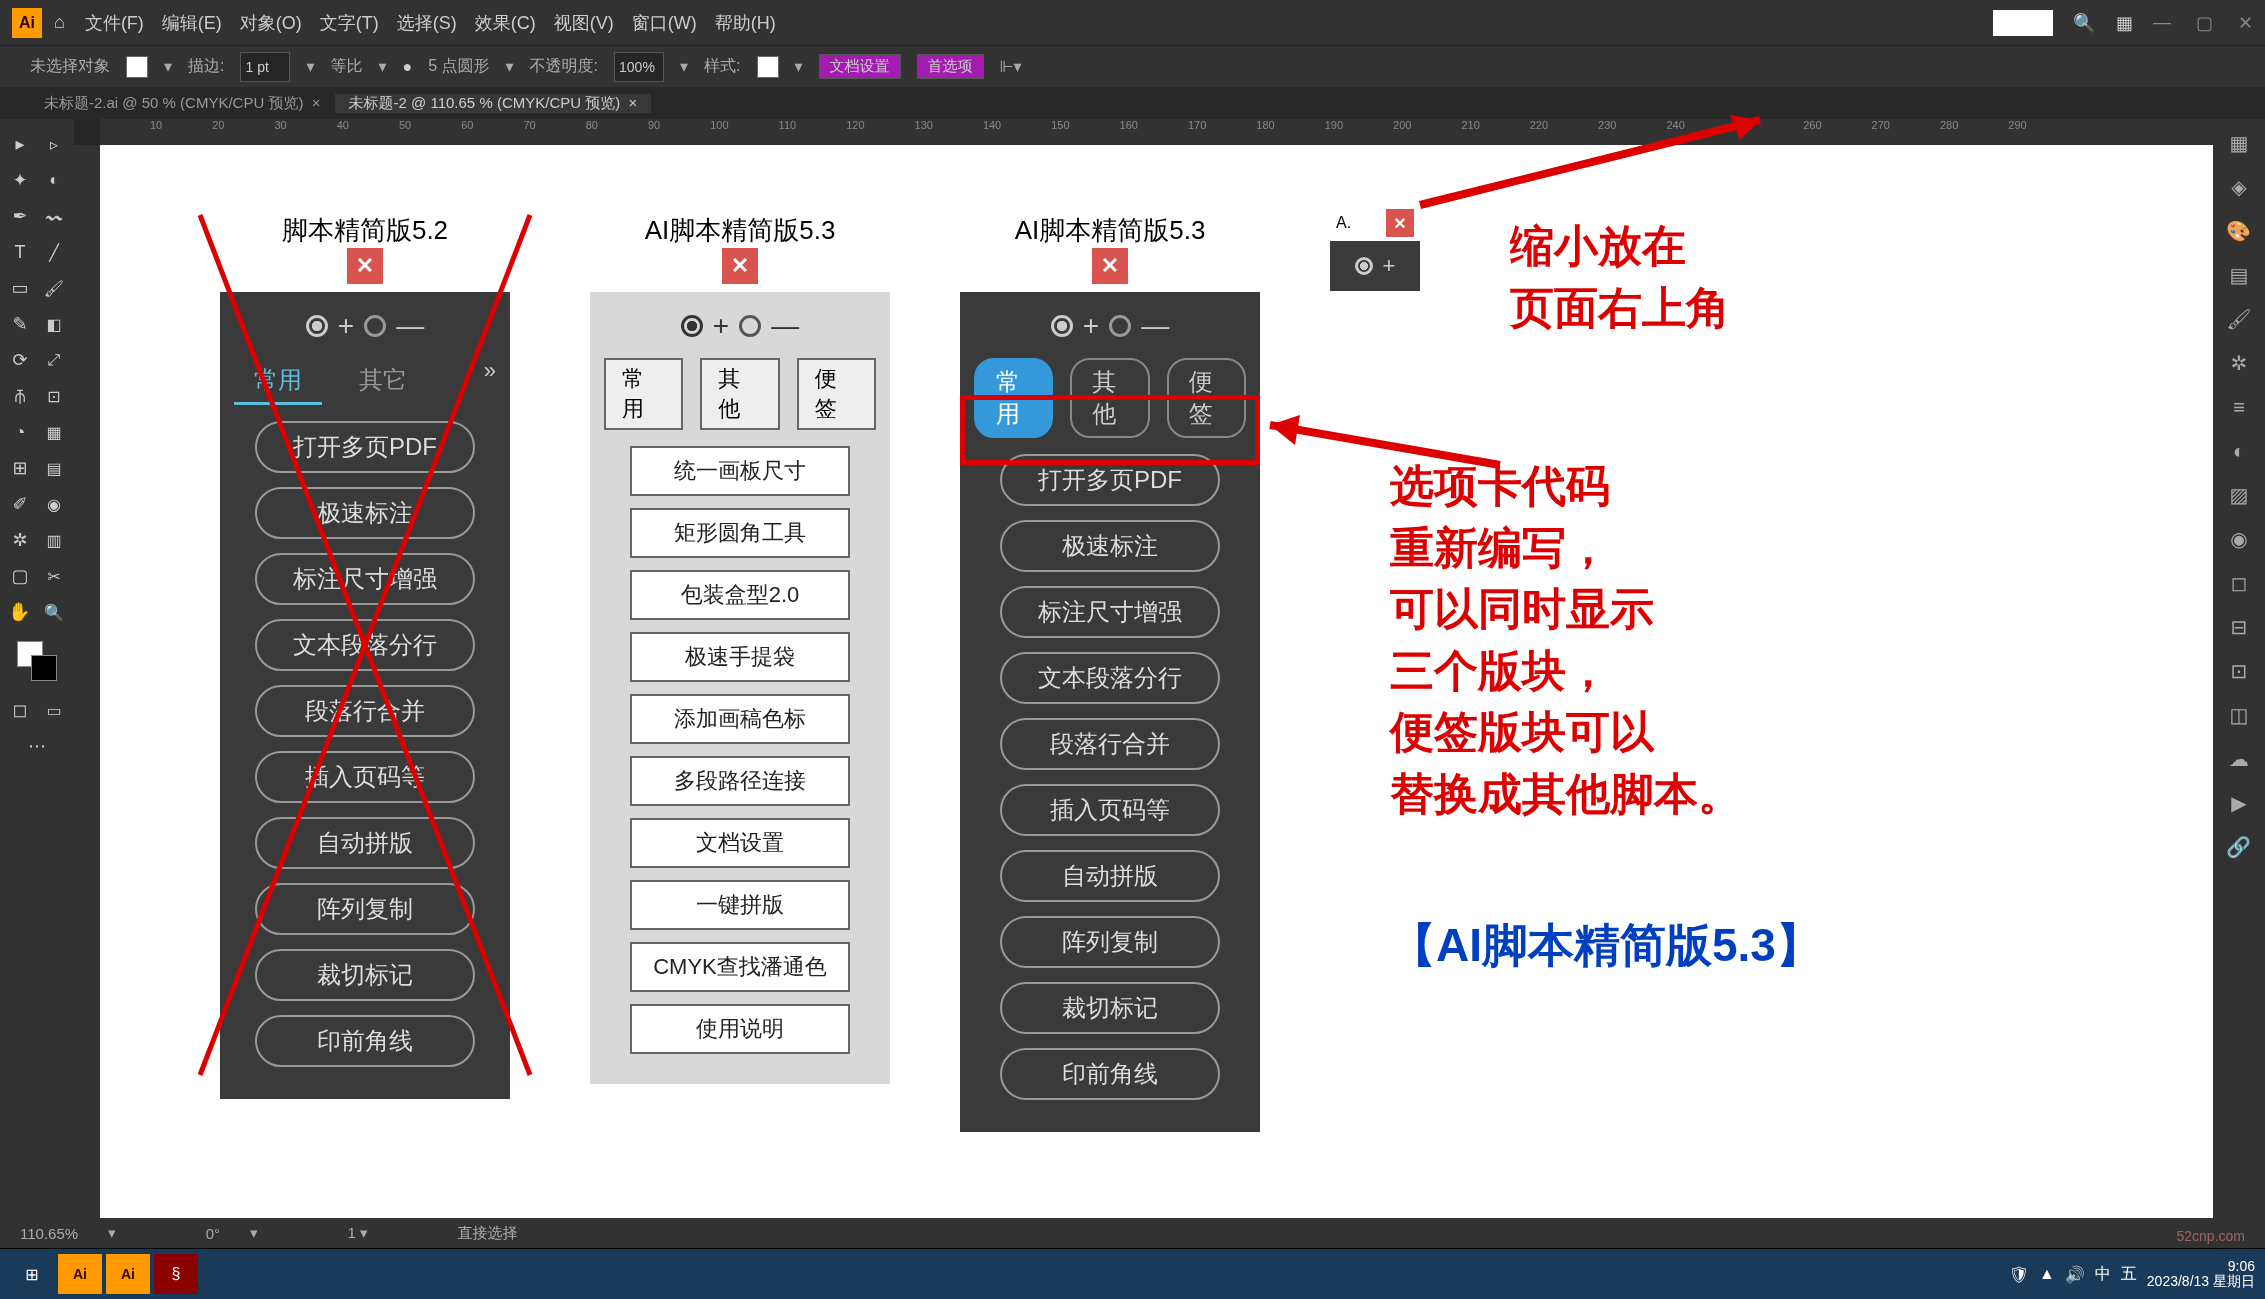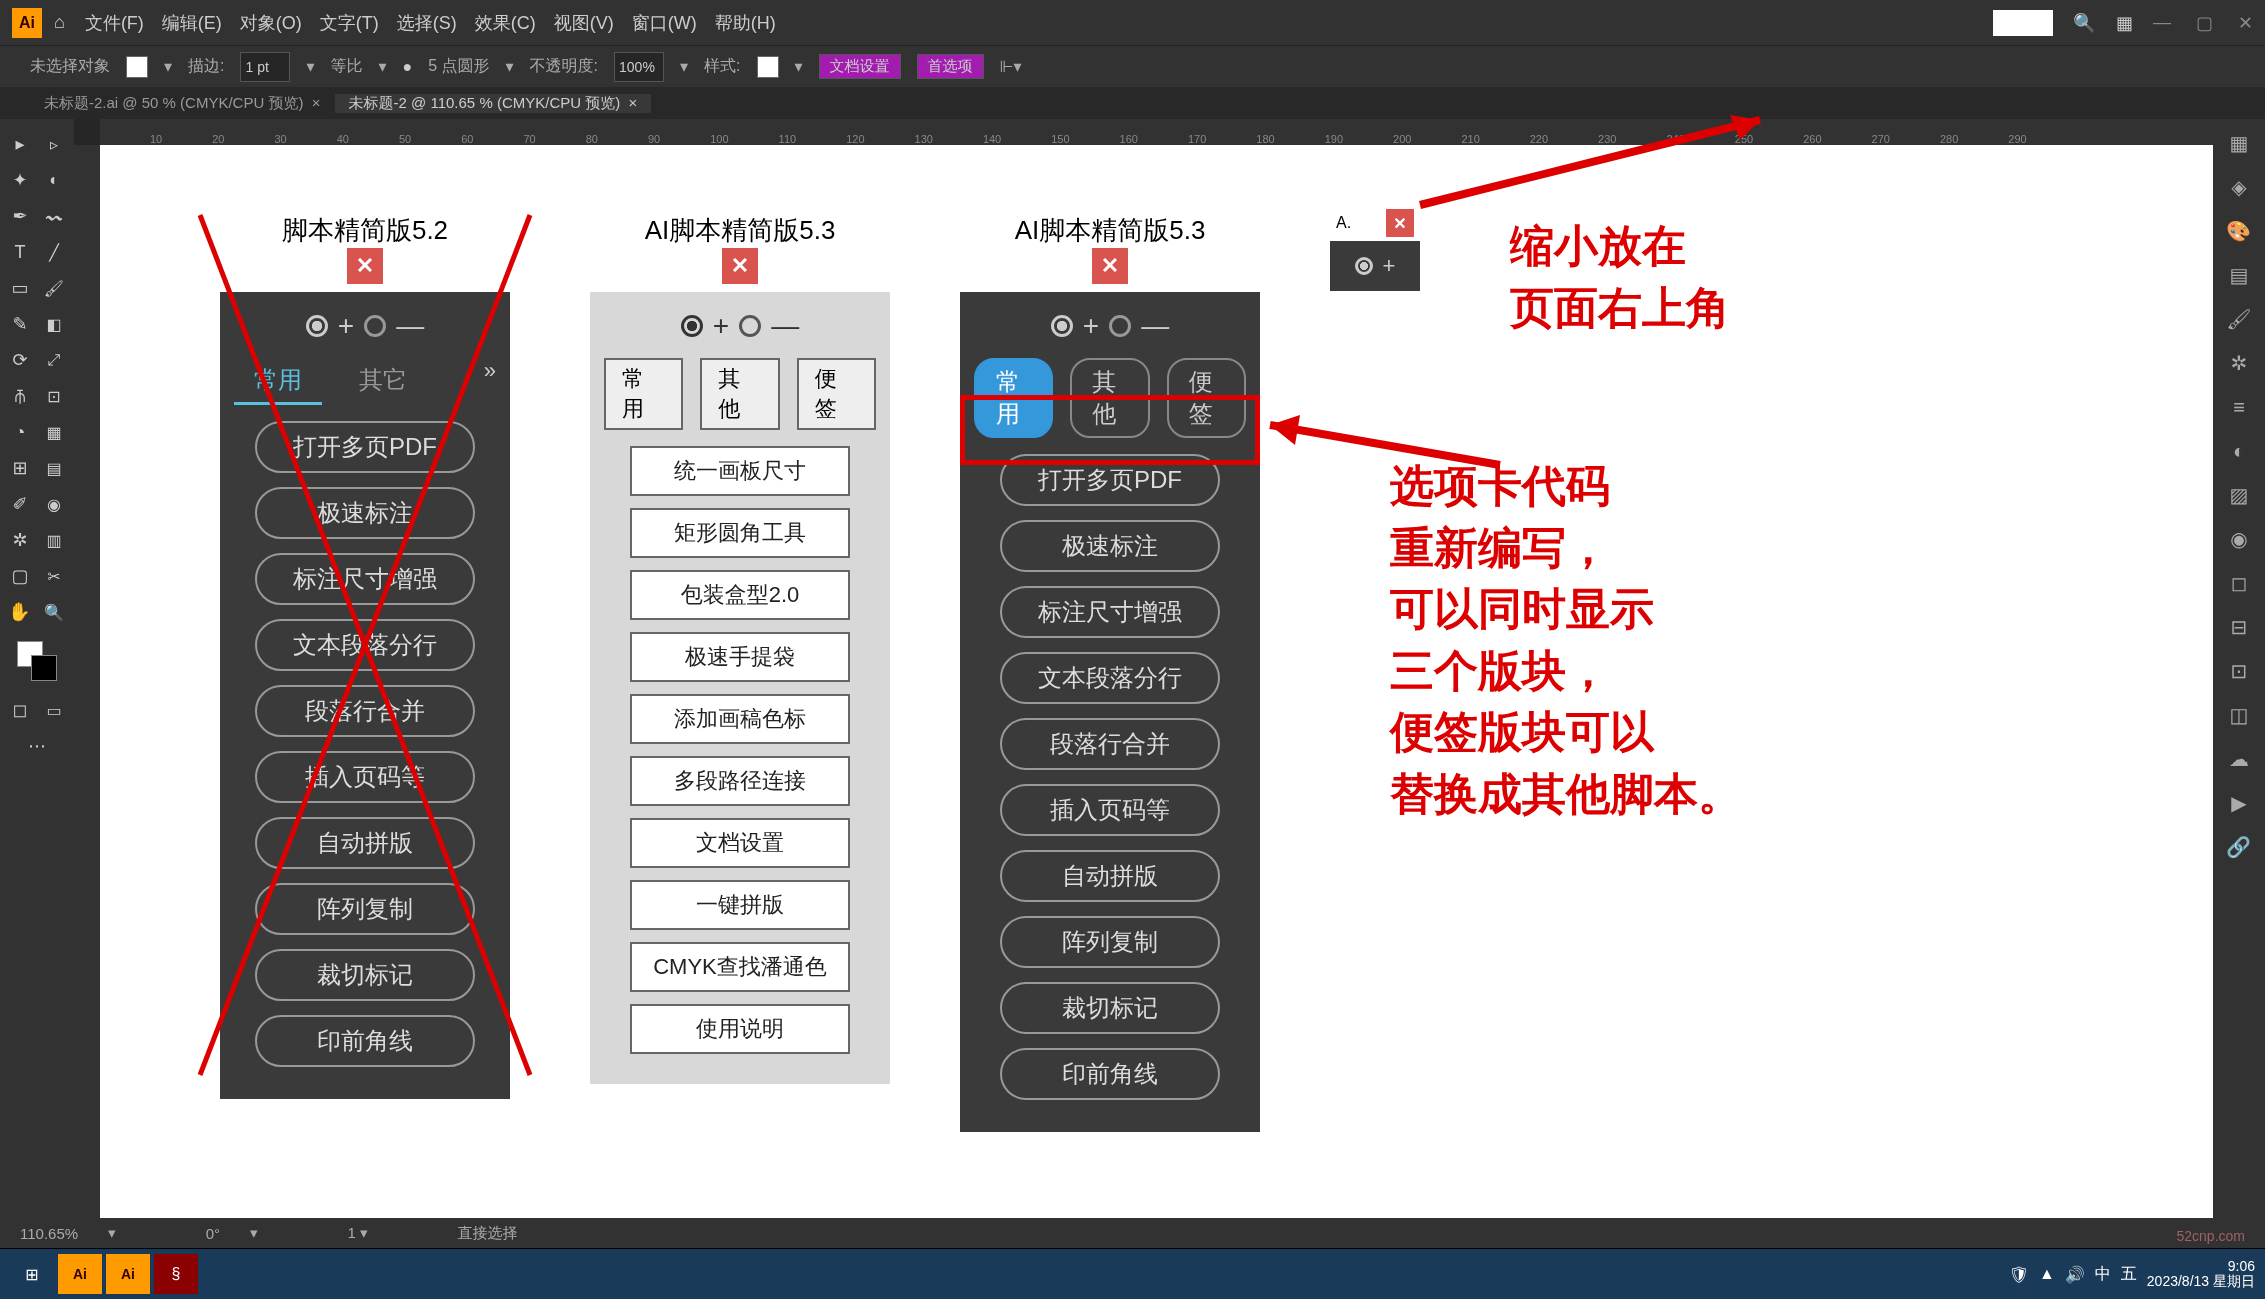--- a/index.html
+++ b/index.html
@@ -29,21 +29,21 @@
 .main { display: flex; height: calc(100% - 200px); }
 .toolbox { width: 74px; background: #323232; display: flex; flex-direction: column; align-items: center; padding-top: 8px; gap: 2px; }
 .tool-pair { display: flex; }
 .tool { width: 34px; height: 34px; display: flex; align-items: center; justify-content: center; color: #ccc; font-size: 18px; cursor: pointer; }
 .tool2 { width: 34px; height: 34px; display: flex; align-items: center; justify-content: center; color: #ccc; font-size: 16px; }
 .color-swatches { margin-top: 10px; position: relative; width: 40px; height: 40px; }
 .color-swatches .fg { position: absolute; width: 26px; height: 26px; background: #fff; border: 1px solid #888; top: 0; left: 0; }
 .color-swatches .bg { position: absolute; width: 26px; height: 26px; background: #000; border: 1px solid #888; bottom: 0; right: 0; }
 
 .canvas-wrap { flex: 1; position: relative; background: #262626; }
-.ruler-h { height: 26px; background: #323232; position: absolute; top: 0; left: 26px; right: 0; color: #888; font-size: 11px; display: flex; align-items: flex-end; overflow: hidden; }
+.ruler-h { height: 26px; background: #323232; position: absolute; top: 0; left: 26px; right: 0; color: #888; font-size: 11px; display: flex; align-items: flex-start; overflow: hidden; }
 .ruler-h span { margin-left: 50px; }
 .ruler-v { width: 26px; background: #323232; position: absolute; top: 26px; bottom: 0; left: 0; }
 .canvas { position: absolute; top: 26px; left: 26px; right: 0; bottom: 0; background: #fff; }
 
 
 .panel { position: absolute; }
 .panel-header { background: #fff; padding: 8px 14px; font-size: 26px; display: flex; align-items: center; justify-content: space-between; flex-direction: column; }
 .close-x { width: 36px; height: 36px; background: #d9534f; color: #fff; display: flex; align-items: center; justify-content: center; font-size: 22px; cursor: pointer; font-weight: bold; }
 .panel-body { background: #3a3a3a; padding: 18px 14px; }
 .panel-body.light { background: #d8d8d8; }
@@ -365,20 +365,21 @@
       </svg>
 
       <div class="anno" style="top:70px; left:1410px; white-space:pre-line;">缩小放在
 页面右上角</div>
       <div class="anno" style="top:310px; left:1290px; white-space:pre-line;">选项卡代码
 重新编写，
 可以同时显示
 三个版块，
 便签版块可以
 替换成其他脚本。</div>
+      <div class="blue-title" style="top:770px; left:1290px;">【AI脚本精简版5.3】</div>
 
     </div>
   </div>
 
   <div class="right-panels">
     <div class="rp-icon">▦</div>
     <div class="rp-icon">◈</div>
     <div class="rp-icon">🎨</div>
     <div class="rp-icon">▤</div>
     <div class="rp-icon">🖌</div>

